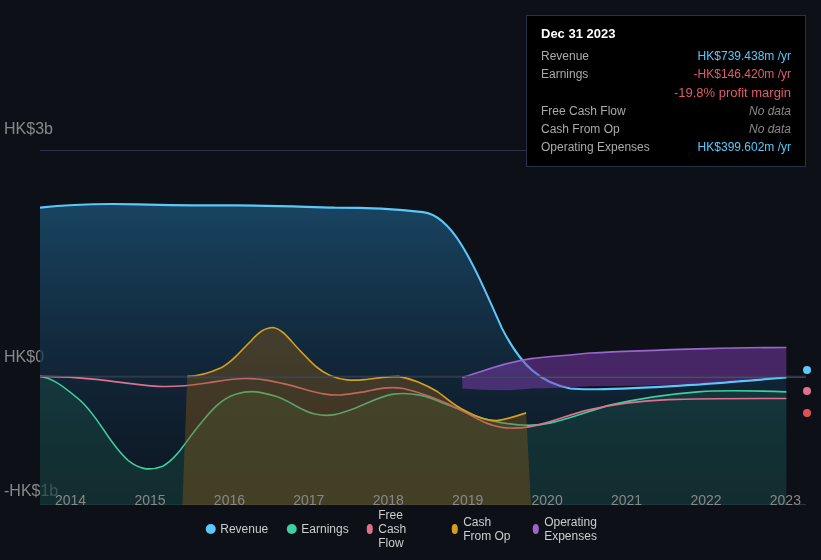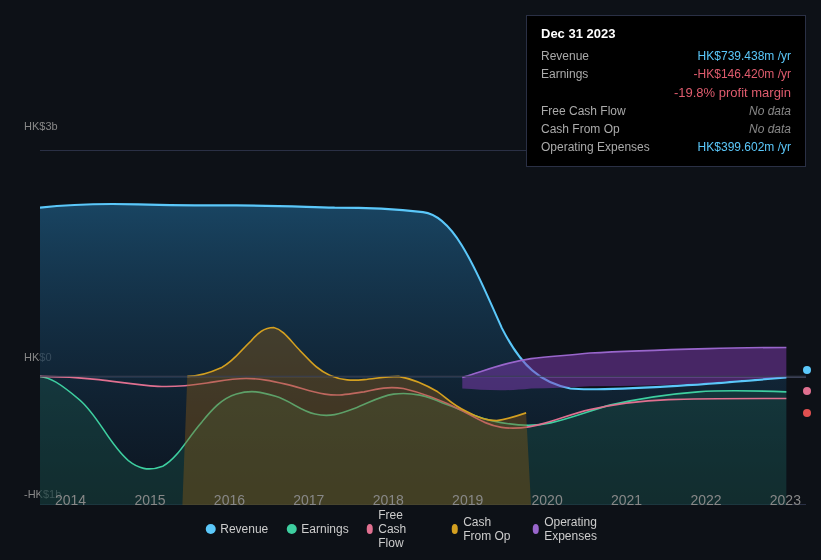--- a/index.html
+++ b/index.html
@@ -50,22 +50,22 @@
     .tooltip-value.no-data { color: #888; font-style: italic; }
     .profit-margin {
       color: #e05c6e;
       font-size: 13px;
       text-align: right;
     }
 
     
     .y-label {
       position: absolute;
-      left: 24px;
-      font-size: 11px;
+      left: 4px;
+      font-size: 16px;
       color: #888;
     }
     .x-label {
       font-size: 14px;
       color: #888;
       text-align: center;
     }
 
     
     .legend {

